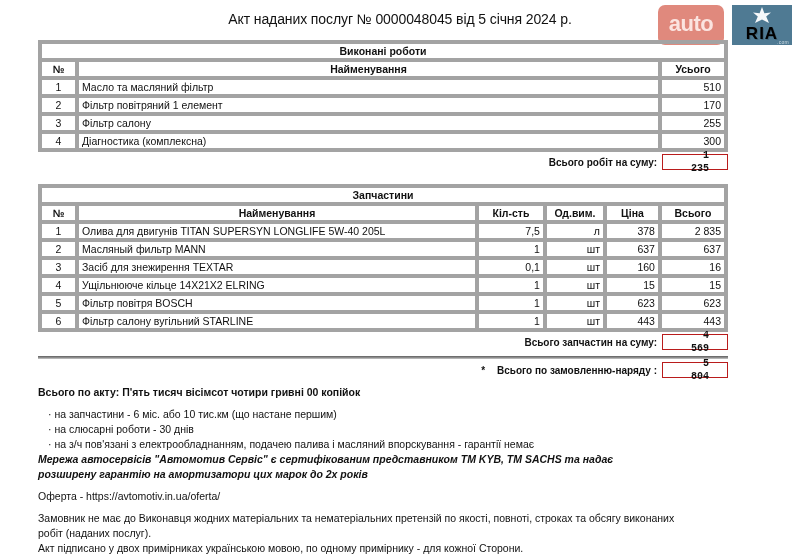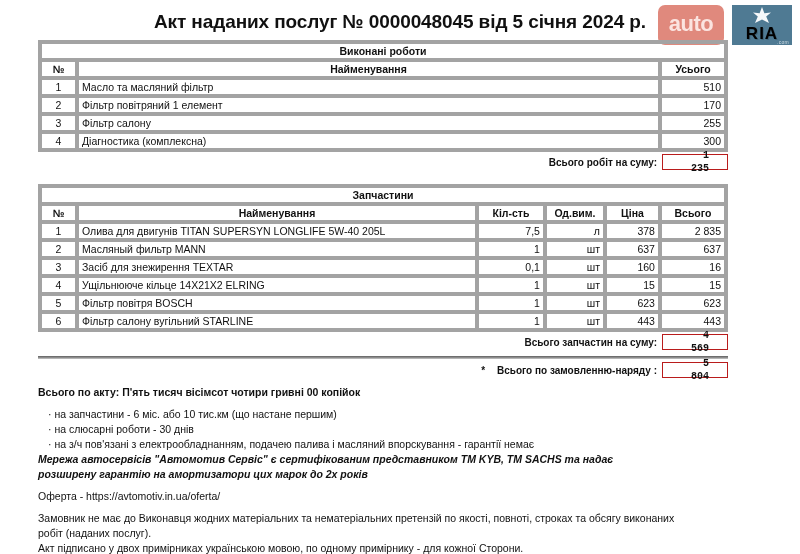--- a/index.html
+++ b/index.html
@@ -70,22 +70,22 @@
     color: #cfdde5;
     font-size: 5px;
     letter-spacing: 0.3px;
   }
 
   
   .doc-title {
     position: absolute;
     top: 11px; left: 0; width: 800px;
     text-align: center;
-    font-size: 19px;
-    font-weight: 700;
+    font-size: 14px;
+    font-weight: 400;
     letter-spacing: -0.1px;
   }
 
   
   .sheet {
     position: absolute;
     left: 38px; top: 40px;
     width: 690px;
   }
 

